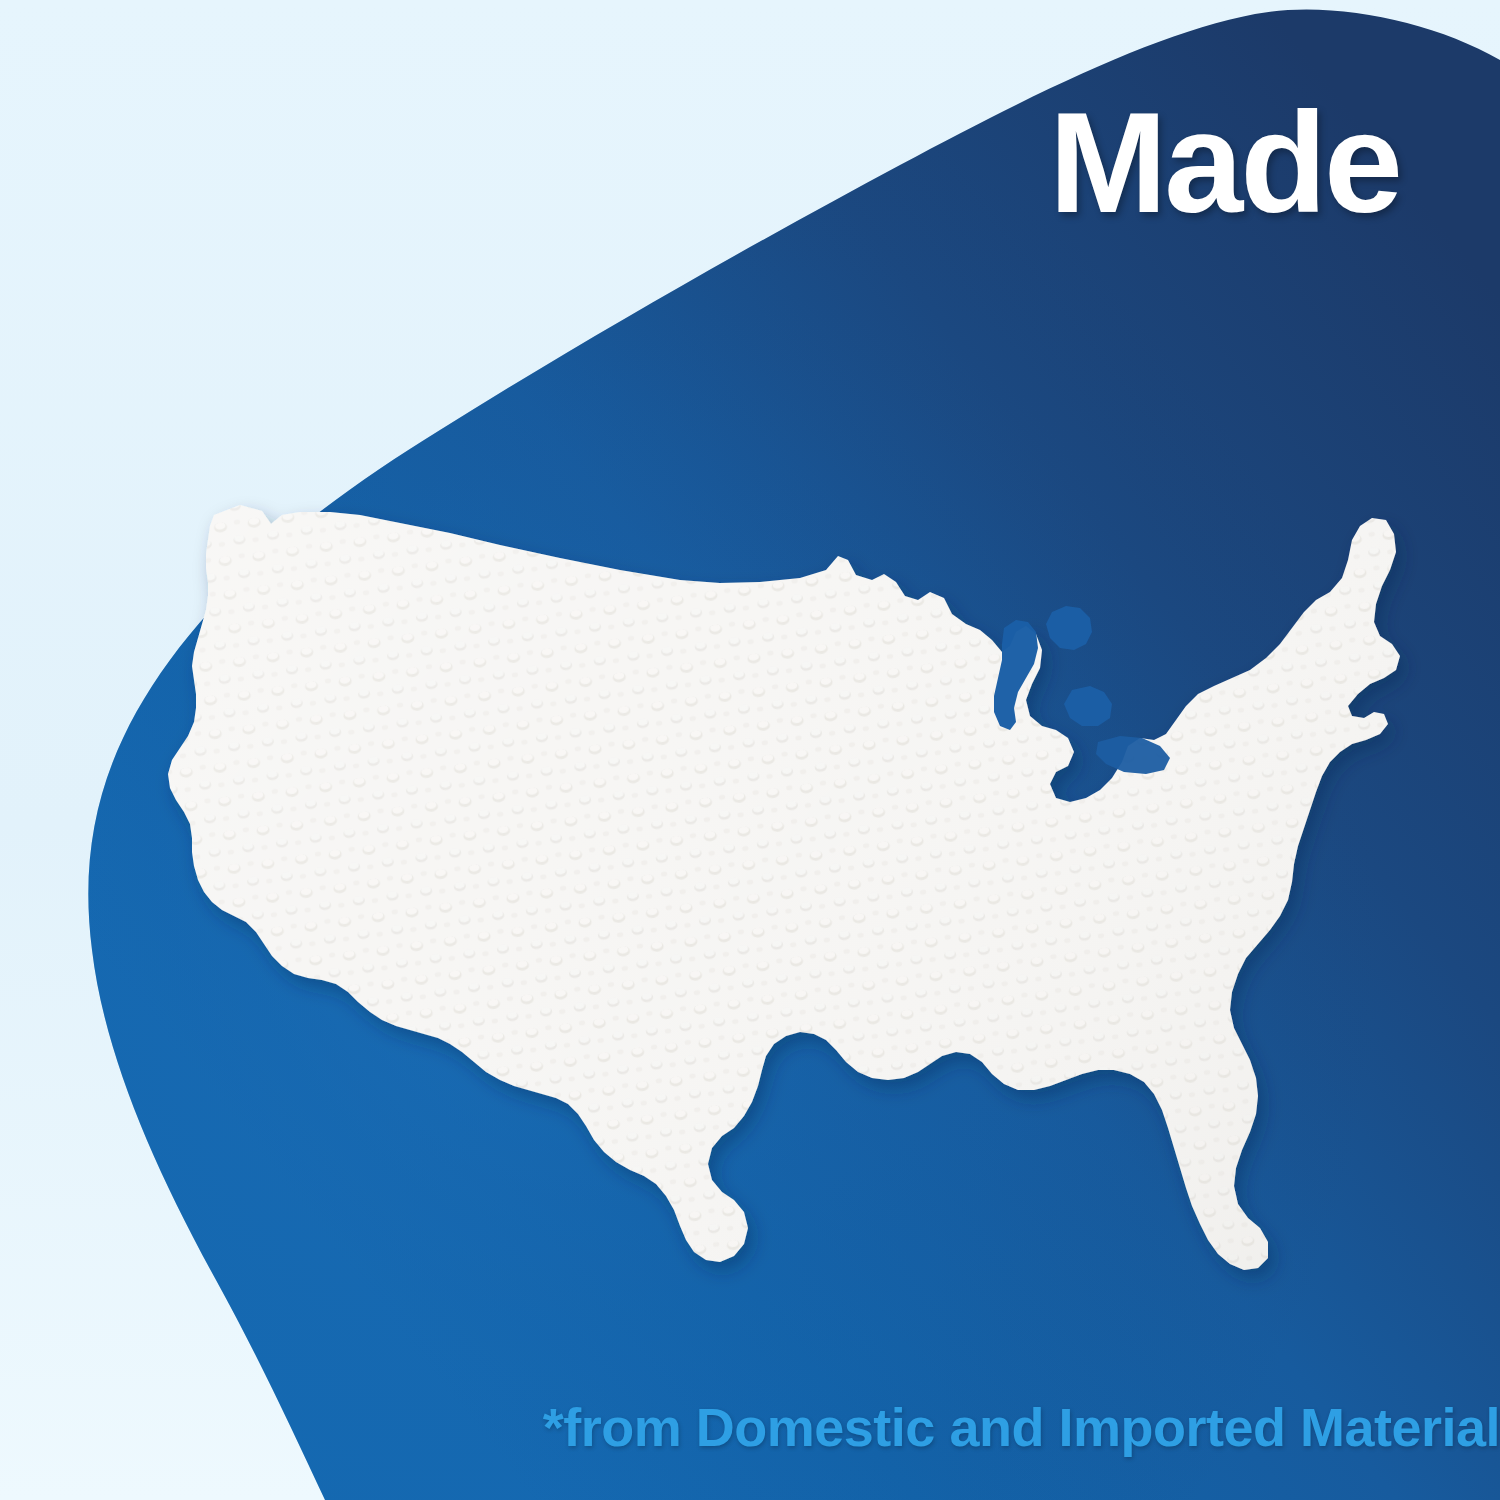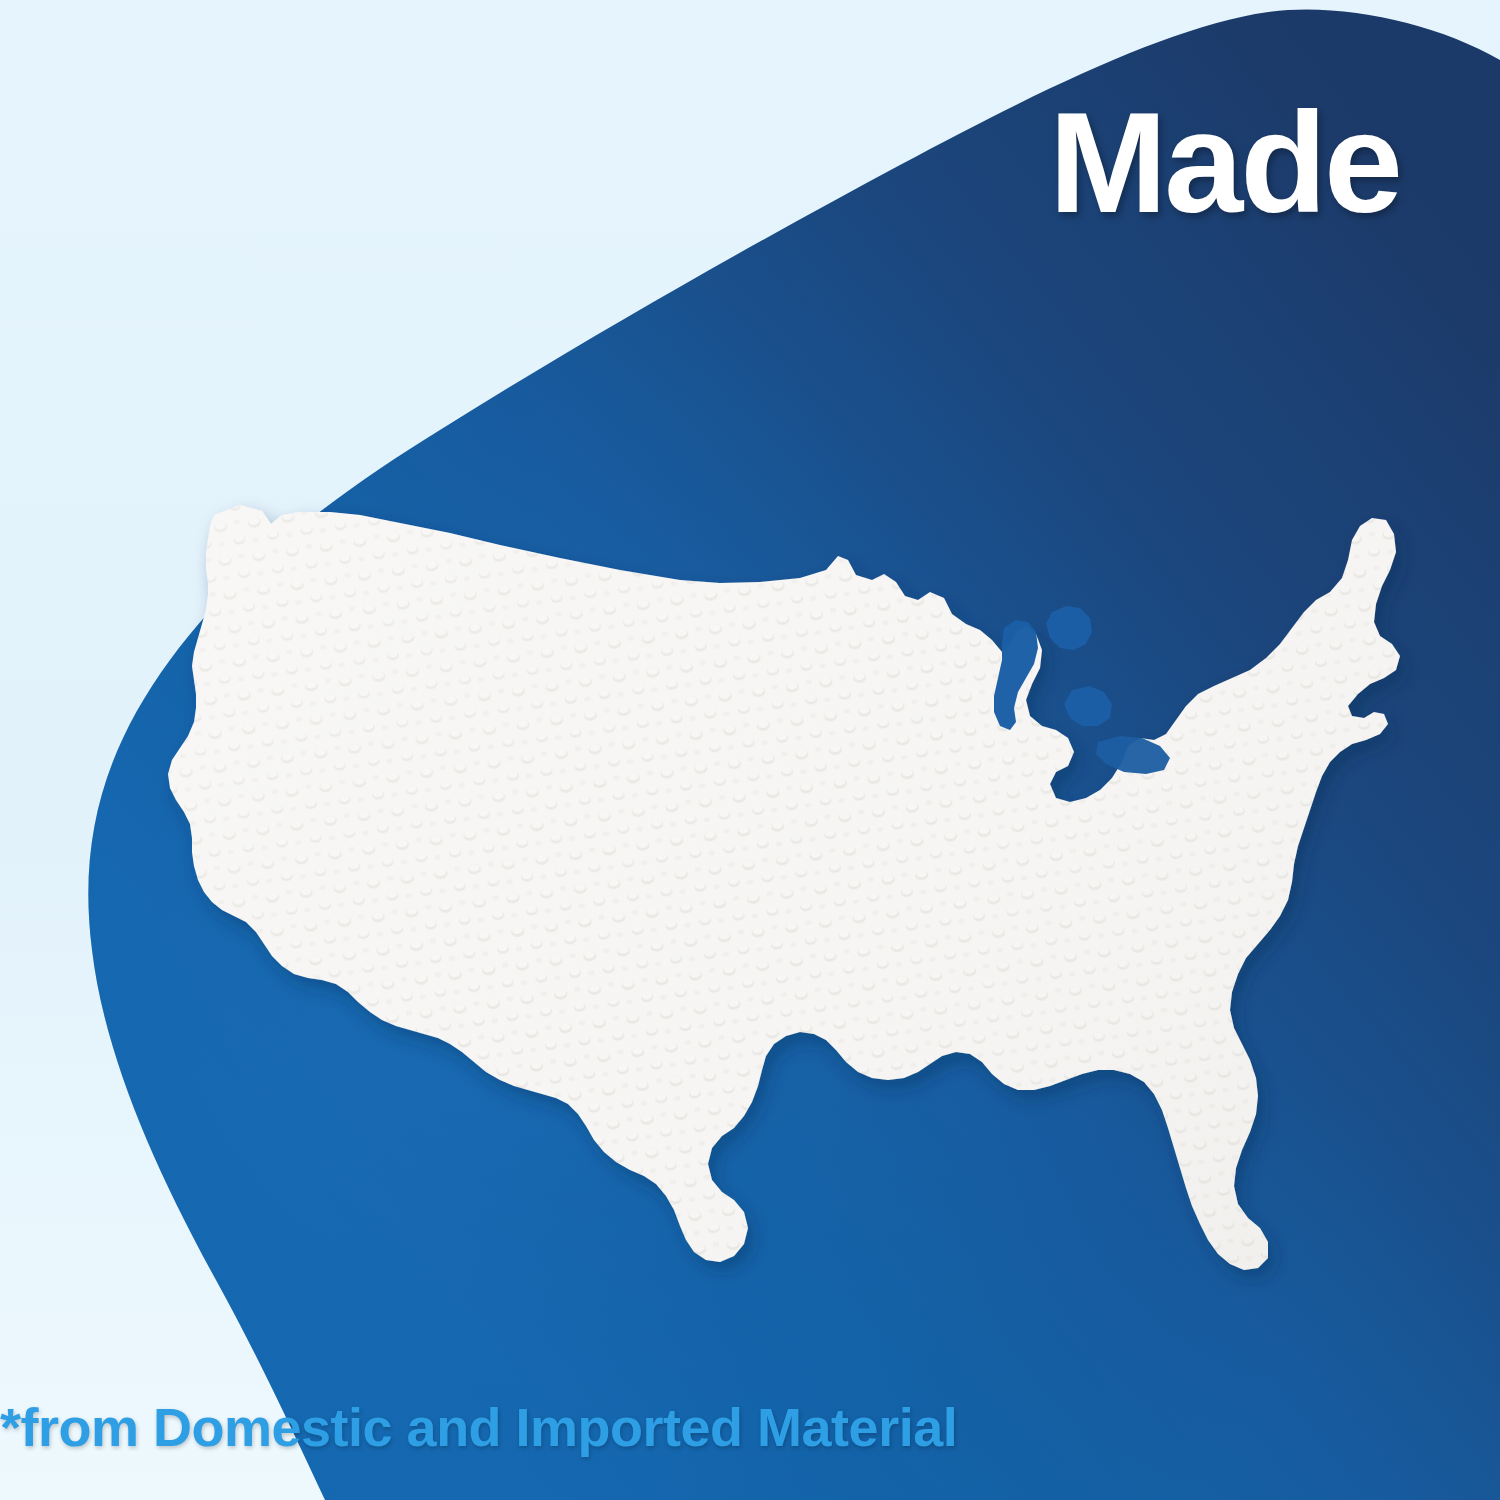--- a/index.html
+++ b/index.html
@@ -44,21 +44,21 @@
     text-shadow: 3px 4px 7px rgba(0,0,0,0.30);
     white-space: nowrap;
   }
   .headline .l1 { display: block; text-align: right; }
   .headline .l2 { display: block; }
   .footnote {
     position: absolute;
     left: 0;
     right: 0;
     top: 1396px;
-    text-align: left;
+    text-align: right;
     color: #2e9fe4;
     font-weight: 700;
     font-size: 54px;
     letter-spacing: -0.5px;
     white-space: nowrap;
     text-shadow: 1px 2px 4px rgba(0,0,0,0.22);
   }
   .map-wrap {
     position: absolute;
     left: 0;

